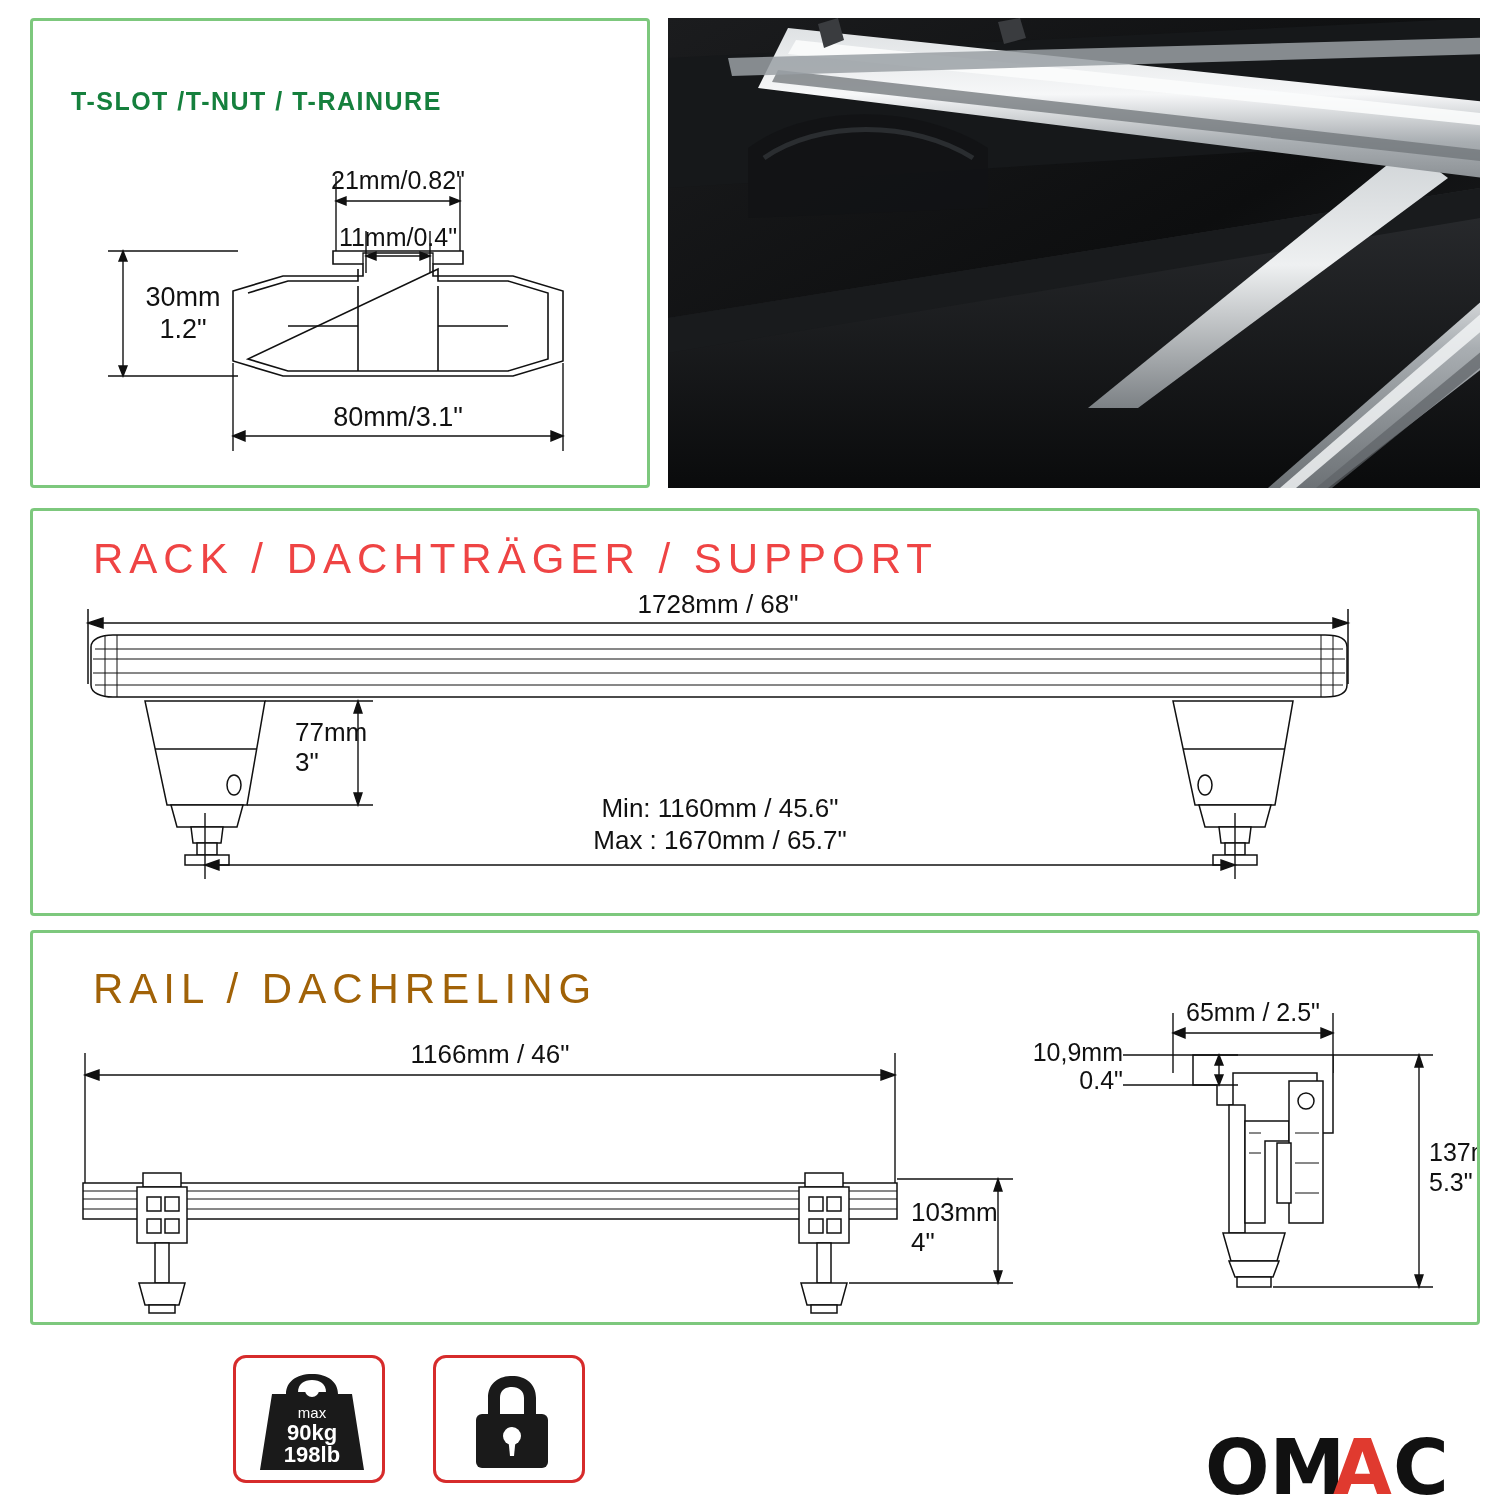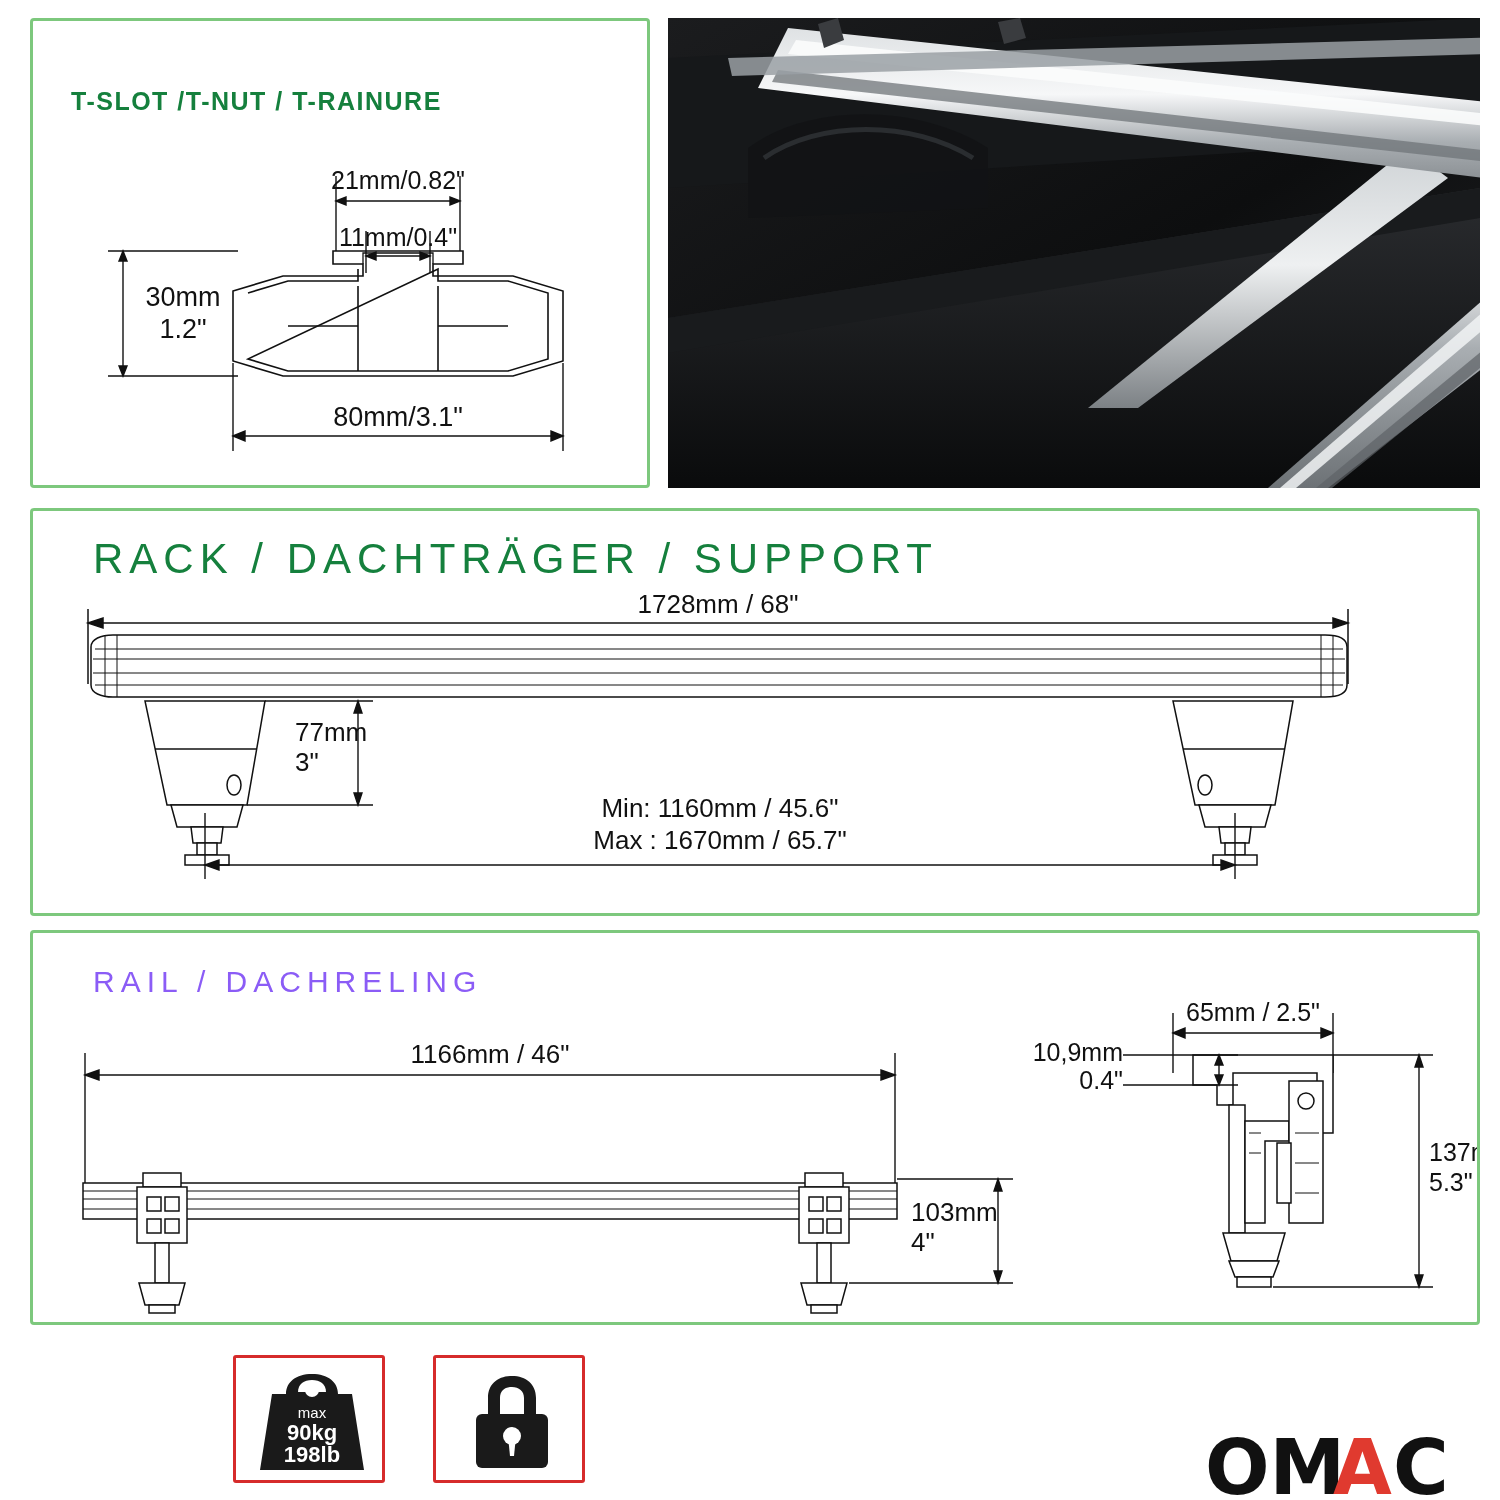--- a/index.html
+++ b/index.html
@@ -51,41 +51,41 @@
     background: #0b0b0c;
   }
 
   
   #panel-rack { left: 30px; top: 508px; width: 1450px; height: 408px; }
   .rack-title {
     position: absolute;
     left: 60px; top: 24px;
     font-size: 42px;
     letter-spacing: 6px;
-    color: #15803d;
+    color: #ef4444;
     white-space: nowrap;
   }
 
   
   #panel-rail { left: 30px; top: 930px; width: 1450px; height: 395px; }
   .rail-title {
     position: absolute;
     left: 60px; top: 32px;
-    font-size: 30px;
+    font-size: 42px;
     letter-spacing: 6px;
-    color: #8b5cf6;
+    color: #a16207;
     white-space: nowrap;
     text-align: right;
   }
 
   
   .badge {
     position: absolute;
     border: 3px solid #d62b2b;
-    border-radius: 3px;
+    border-radius: 13px;
     box-sizing: border-box;
     background: #fff;
   }
   #badge-tools  { left: 33px;  top: 1355px; width: 152px; height: 128px; }
   #badge-weight { left: 233px; top: 1355px; width: 152px; height: 128px; }
   #badge-lock   { left: 433px; top: 1355px; width: 152px; height: 128px; }
 
   .badge-label {
     position: absolute;
     bottom: 8px;

